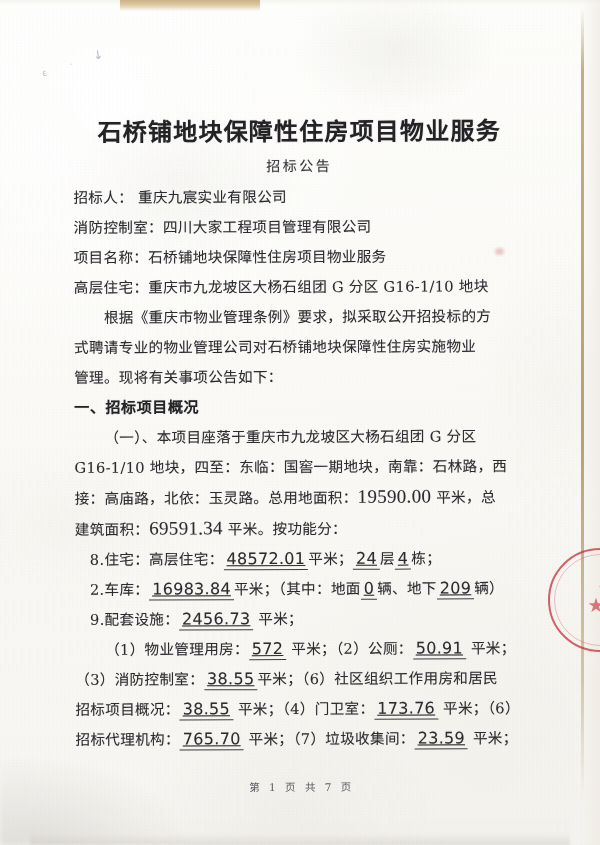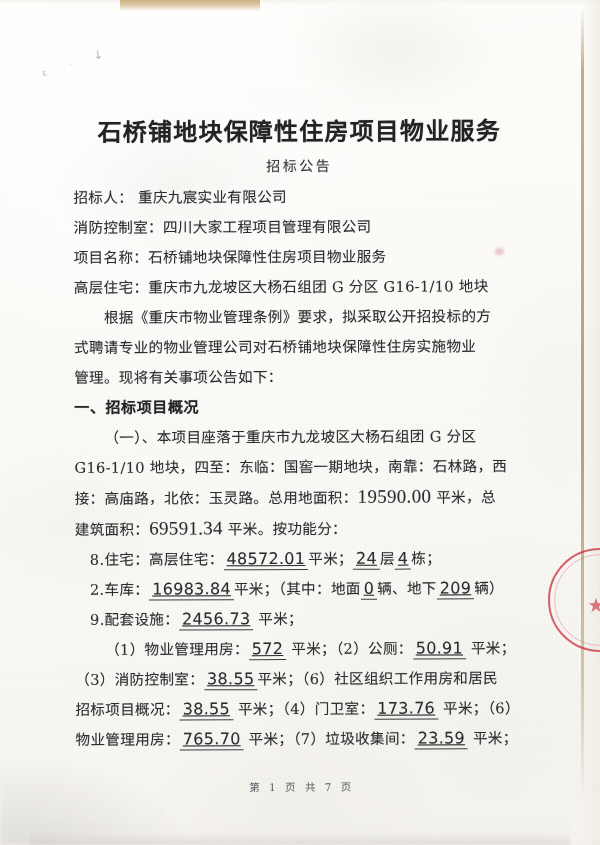--- a/index.html
+++ b/index.html
@@ -299,20 +299,20 @@
 
       <div class="line">
         <span>（3）消防控制室：</span><span class="blank">38.55</span><span>平米；</span><span>（6）社区组织工作用房和居民</span>
       </div>
 
       <div class="line">
         <span>招标项目概况：</span><span class="blank">38.55</span>&nbsp;<span>平米；</span><span>（4）门卫室：</span><span class="blank">173.76</span>&nbsp;<span>平米；</span><span>（6）</span>
       </div>
 
       <div class="line">
-        <span>物业管理用房：</span><span class="blank">765.70</span>&nbsp;<span>平米；</span><span>（7）垃圾收集间：</span><span class="blank">23.59</span>&nbsp;<span>平米；</span>
+        <span>招标代理机构：</span><span class="blank">765.70</span>&nbsp;<span>平米；</span><span>（7）垃圾收集间：</span><span class="blank">23.59</span>&nbsp;<span>平米；</span>
       </div>
 
     </div>
 
     <div class="footer">第 1 页 共 7 页</div>
   </div>
 </div>
 
 </body></html>

